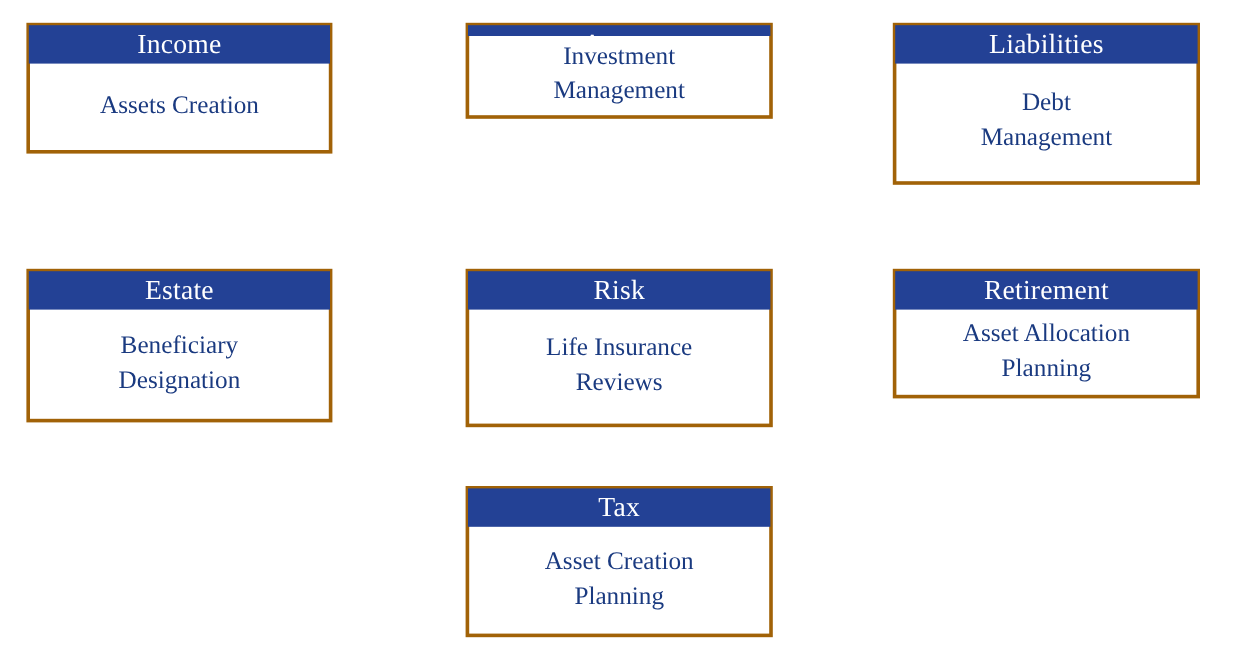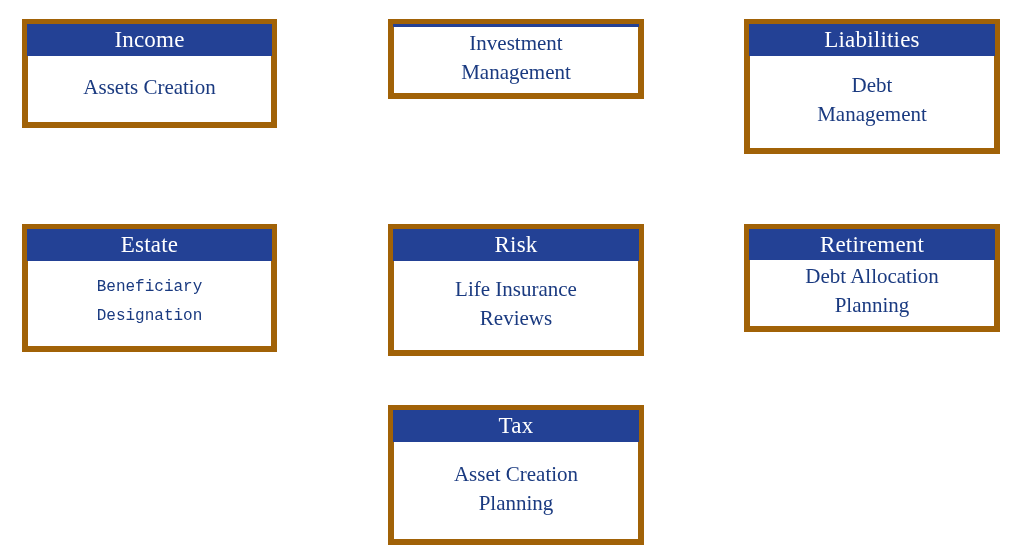--- a/index.html
+++ b/index.html
@@ -17,21 +17,21 @@
   #canvas {
     position: relative;
     width: 1035px;
     height: 545px;
   }
 
   .card {
     position: absolute;
     box-sizing: border-box;
     background: #ffffff;
-    border: 6px solid #a16207;
+    border: 3px solid #a16207;
     display: flex;
     flex-direction: column;
   }
 
   .card-header {
     box-sizing: border-box;
     height: 32px;
     margin: -1px -1px 0 -1px;
     background: #234195;
     color: #ffffff;
@@ -56,37 +56,37 @@
   .card-body-text {
     color: #1a3a80;
     font-family: "Liberation Serif", serif;
     font-size: 21px;
     line-height: 29px;
     text-align: center;
     white-space: pre-line;
   }
 
   .card-body-text.sans {
-    font-family: Liberation Mono, monospace;
-    font-size: 16px;
+    font-family: Liberation Serif, serif;
+    font-size: 21px;
     line-height: 29px;
   }
 
   
   #card-income      { left: 22px;  top: 19px;  width: 255px; height: 109px; }
   #card-assets      { left: 388px; top: 19px;  width: 256px; height: 80px; }
   #card-liabilities { left: 744px; top: 19px;  width: 256px; height: 135px; }
 
   
   #card-estate      { left: 22px;  top: 224px; width: 255px; height: 128px; }
   #card-risk        { left: 388px; top: 224px; width: 256px; height: 132px; }
   #card-retirement  { left: 744px; top: 224px; width: 256px; height: 108px; }
 
   
-  #card-tax         { left: 388px; top: 405px; width: 256px; height: 140px; }
+  #card-tax         { left: 388px; top: 405px; width: 256px; height: 126px; }
 </style>
 </head>
 <body>
 
 <div id="canvas">
 
   <div class="card" id="card-income">
     <div class="card-header">Income</div>
     <div class="card-body">
       <div class="card-body-text">Assets Creation</div>
@@ -121,21 +121,21 @@
     <div class="card-header">Risk</div>
     <div class="card-body">
       <div class="card-body-text">Life Insurance
 Reviews</div>
     </div>
   </div>
 
   <div class="card" id="card-retirement">
     <div class="card-header">Retirement</div>
     <div class="card-body">
-      <div class="card-body-text">Debt Allocation
+      <div class="card-body-text">Asset Allocation
 Planning</div>
     </div>
   </div>
 
   <div class="card" id="card-tax">
     <div class="card-header">Tax</div>
     <div class="card-body">
       <div class="card-body-text">Asset Creation
 Planning</div>
     </div>

